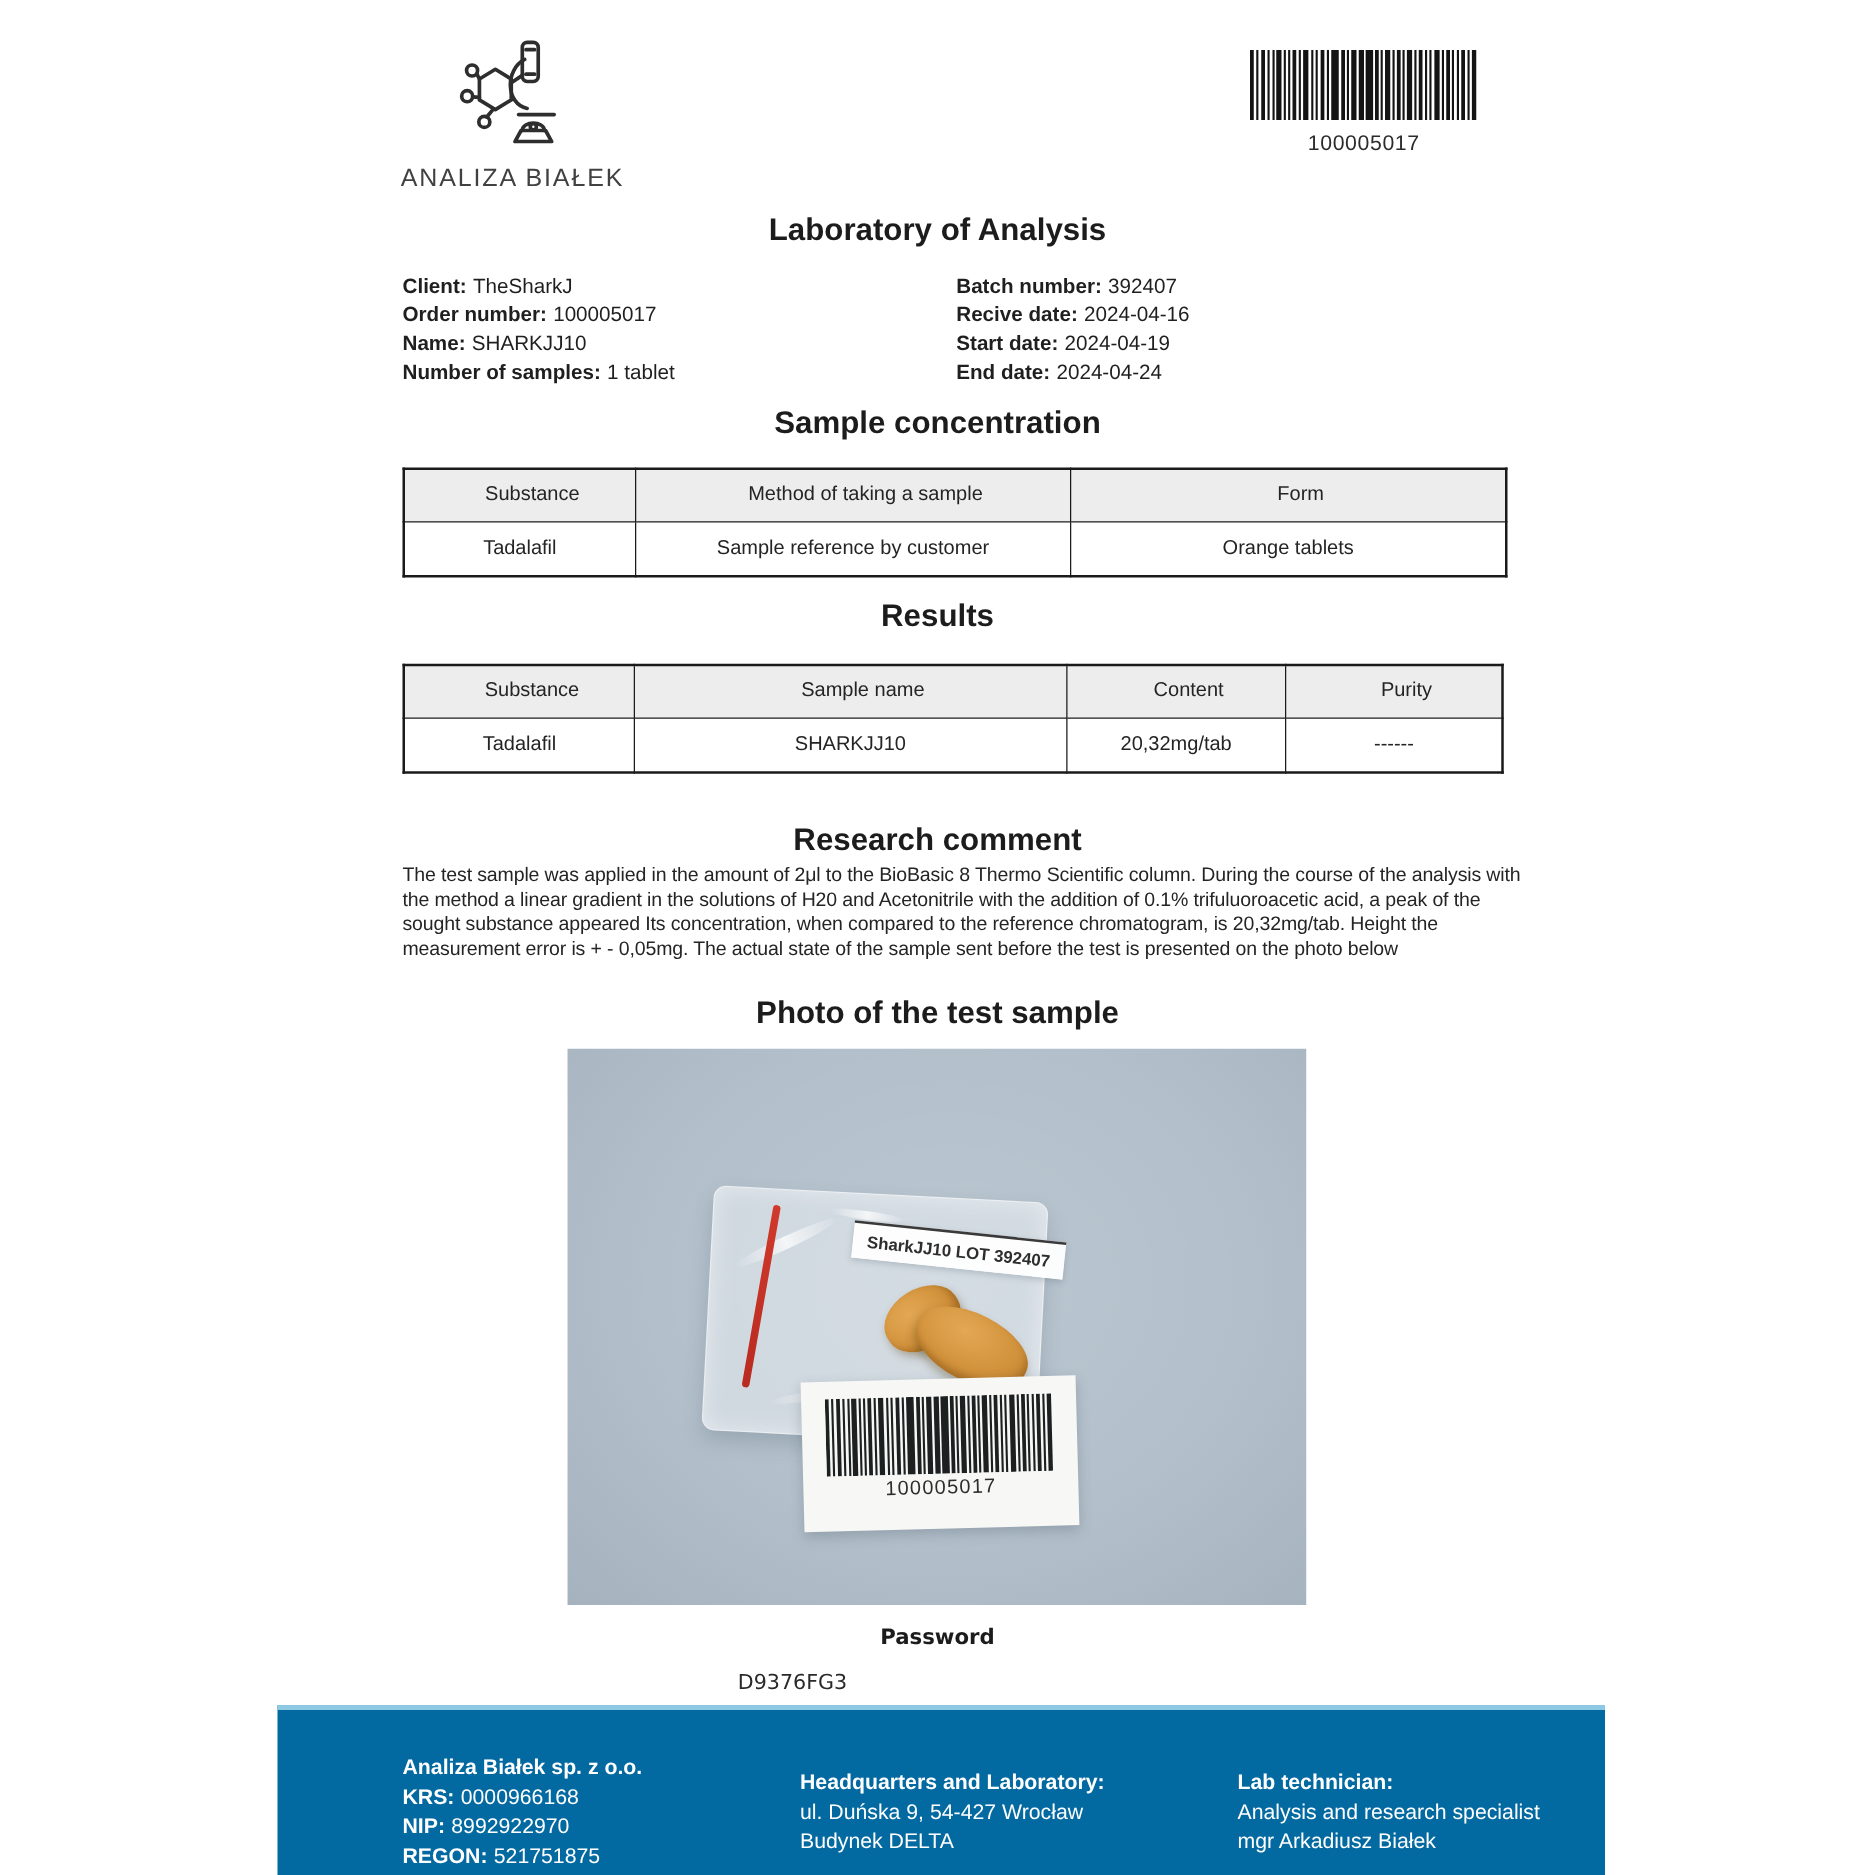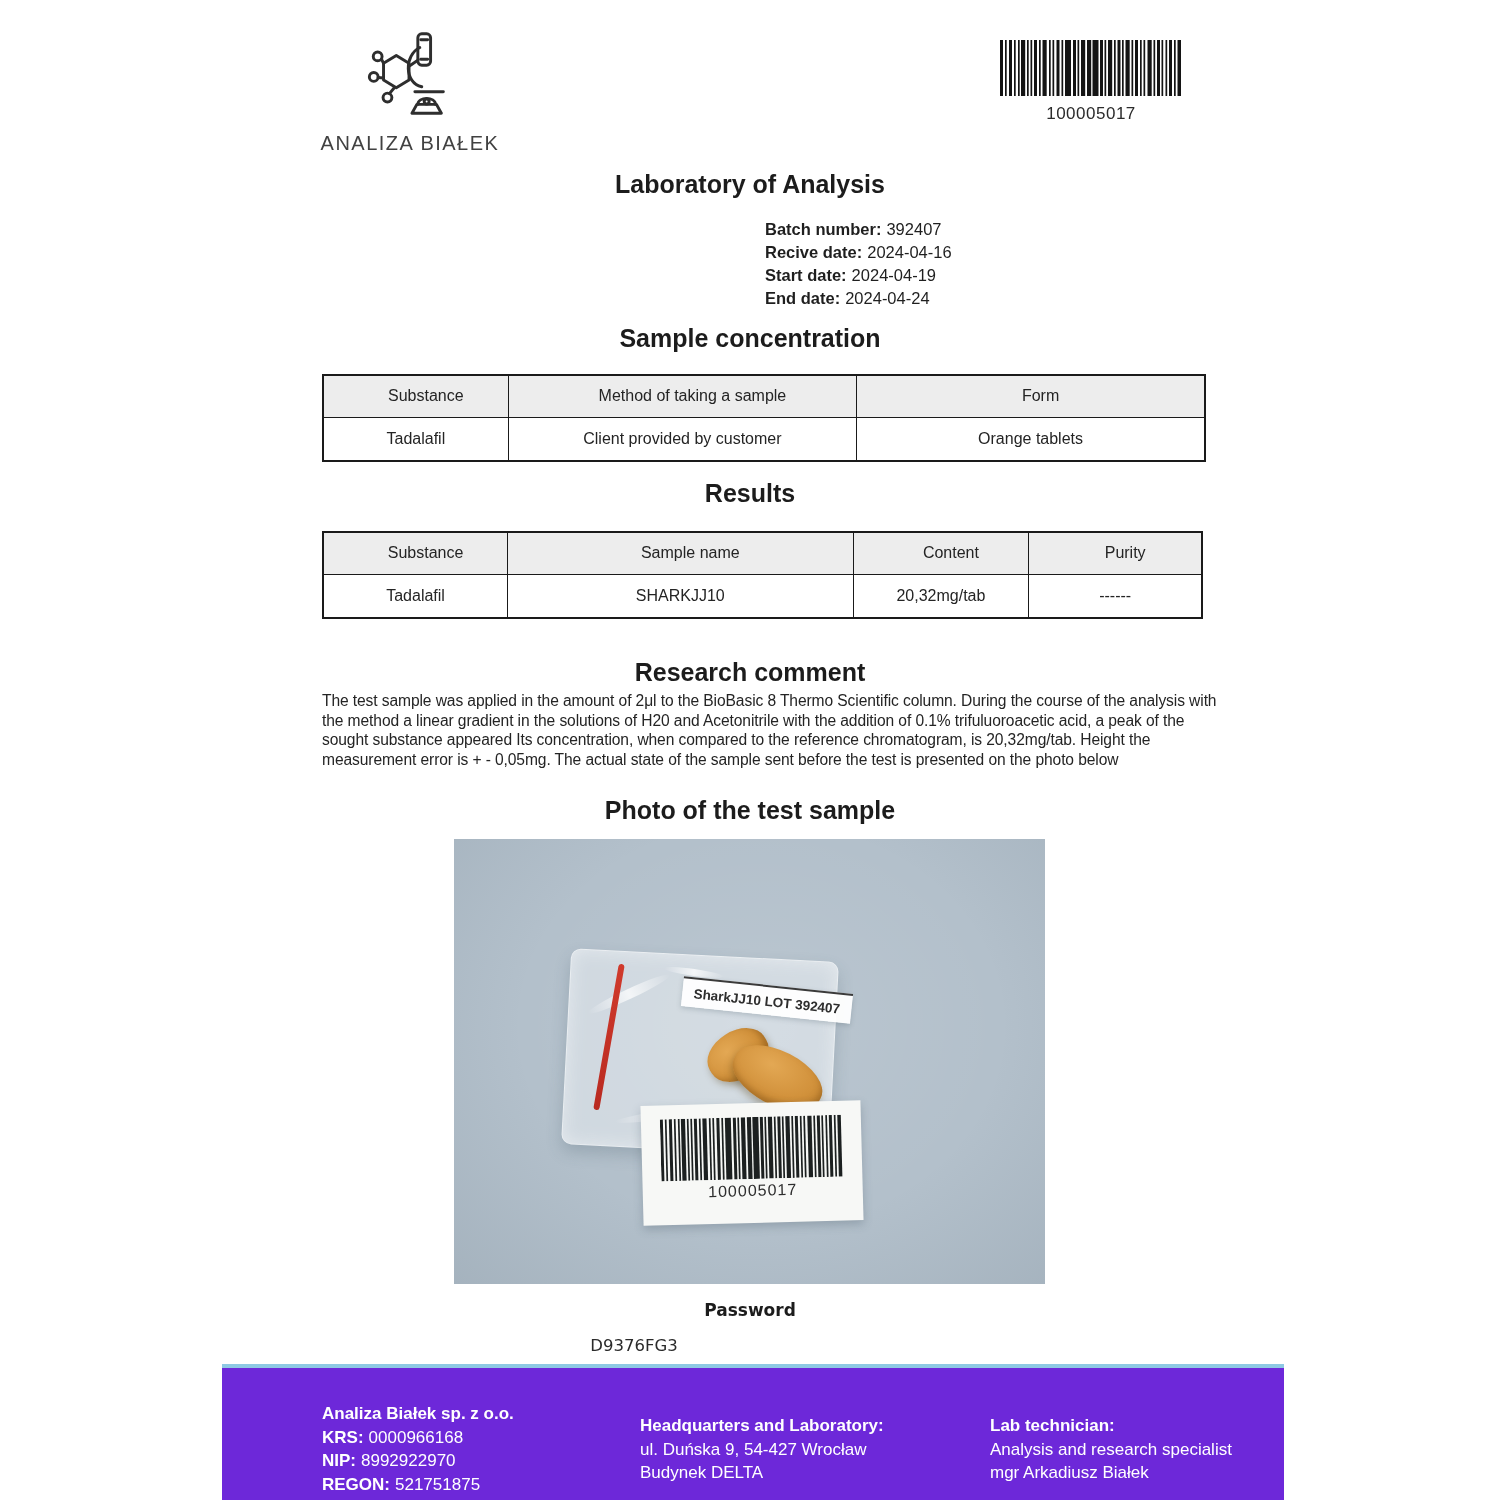--- a/index.html
+++ b/index.html
@@ -104,21 +104,21 @@
 
   
   .pw-label { position:absolute; left:0; width:1500px; top:1300px; text-align:center;
     font-family:"DejaVu Sans", sans-serif; font-weight:bold; font-size:17px; color:#1c1c1c; }
   .pw-value { position:absolute; left:0; width:1268px; top:1336px; text-align:center;
     font-family:"DejaVu Sans", sans-serif; font-size:16.5px; color:#2a2a2a; }
 
   
   .footer {
     position:absolute; left:222px; top:1364px; width:1062px; height:136px;
-    background:#6d28d9; border-top:4px solid #8ec9e4; color:#ffffff;
+    background:#0369a1; border-top:4px solid #8ec9e4; color:#ffffff;
   }
   .footer .col { position:absolute; font-size:17px; line-height:23.5px; }
   .footer .col .ttl { font-weight:bold; }
   .footer .col .b { font-weight:bold; margin-right:5px; }
   .f-col1 { left:100px; top:34px; }
   .f-col2 { left:418px; top:46px; }
   .f-col3 { left:768px; top:46px; }
 </style>
 </head>
 <body>
@@ -198,20 +198,26 @@
           <rect x="169" y="0" width="3" height="56"></rect>
         <rect x="174" y="0" width="1.7" height="56"></rect>
           <rect x="177.5" y="0" width="3.5" height="56"></rect>
       </g>
     </svg>
     <div class="num">100005017</div>
   </div>
 
   <div class="h-center h-title">Laboratory of Analysis</div>
 
+  <div class="info-left">
+    <div class="info-row"><span class="lbl">Client:</span><span>TheSharkJ</span></div>
+    <div class="info-row"><span class="lbl">Order number:</span><span>100005017</span></div>
+    <div class="info-row"><span class="lbl">Name:</span><span>SHARKJJ10</span></div>
+    <div class="info-row"><span class="lbl">Number of samples:</span><span>1 tablet</span></div>
+  </div>
   <div class="info-right">
     <div class="info-row"><span class="lbl">Batch number:</span><span>392407</span></div>
     <div class="info-row"><span class="lbl">Recive date:</span><span>2024-04-16</span></div>
     <div class="info-row"><span class="lbl">Start date:</span><span>2024-04-19</span></div>
     <div class="info-row"><span class="lbl">End date:</span><span>2024-04-24</span></div>
   </div>
 
   <div class="h-center h-sample">Sample concentration</div>
   <table class="rpt tbl-sample">
     <colgroup>
@@ -222,21 +228,21 @@
     <thead>
       <tr>
         <th>Substance</th>
         <th>Method of taking a sample</th>
         <th>Form</th>
       </tr>
     </thead>
     <tbody>
       <tr>
         <td>Tadalafil</td>
-        <td>Client provided by customer</td>
+        <td>Sample reference by customer</td>
         <td>Orange tablets</td>
       </tr>
     </tbody>
   </table>
 
   <div class="h-center h-results">Results</div>
   <table class="rpt tbl-results">
     <colgroup>
         <col style="width:21%">
         <col style="width:39.3%">

